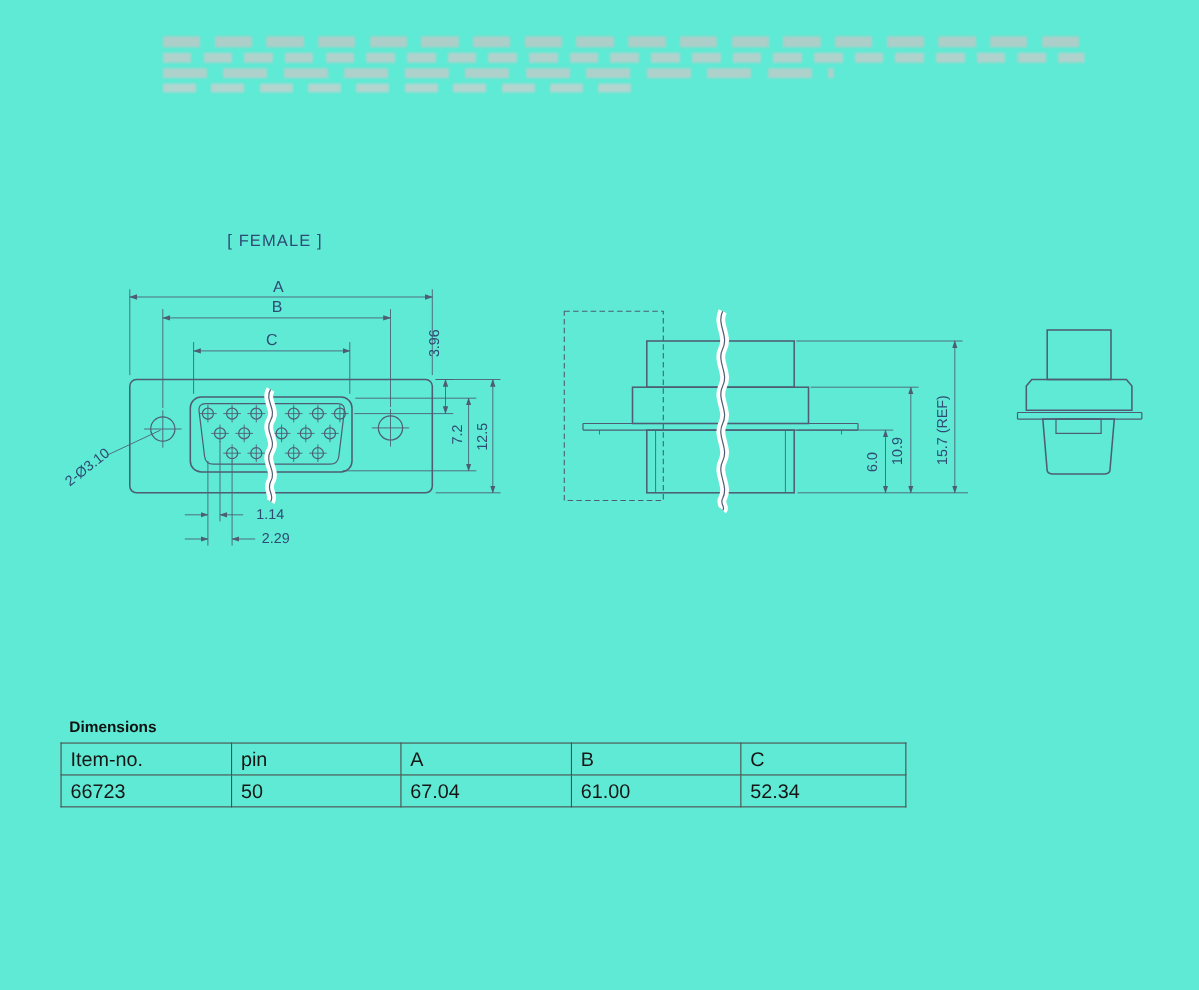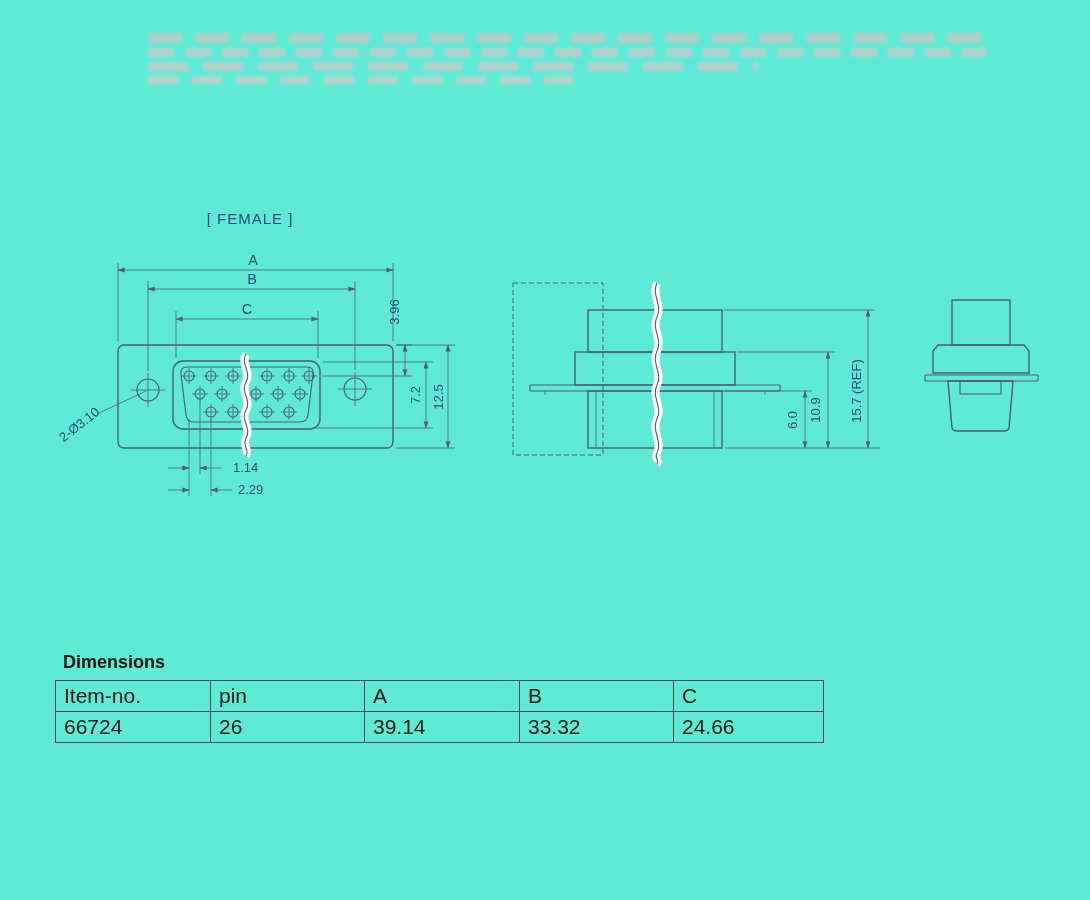--- a/index.html
+++ b/index.html
@@ -22,24 +22,24 @@
   svg.drawing .obj{stroke:#4e5d75;stroke-width:1.4;fill:none;}
   svg.drawing .obj2{stroke:#4e5d75;stroke-width:1.1;fill:none;}
   svg.drawing .thin{stroke:#4e5d75;stroke-width:0.8;fill:none;}
   svg.drawing .dash{stroke:#4e5d75;stroke-width:1;fill:none;stroke-dasharray:5 3;}
   svg.drawing .halo{stroke:#ffffff;stroke-width:8;fill:none;}
   svg.drawing text{fill:#2f4a73;font-family:"Liberation Sans",sans-serif;font-size:13px;}
   svg.drawing text.big{font-size:14.5px;}
   svg.drawing text.view{font-size:15px;letter-spacing:1px;}
 
   .dims{position:absolute;left:55px;top:652px;width:770px;color:#151515;}
-  .dims h2{margin:0 0 7px 8px;font-size:18px;font-weight:bold;color:#111;}
+  .dims h2{margin:0 0 7px 8px;font-size:14px;font-weight:bold;color:#111;}
   table.dimtab{border-collapse:collapse;width:768px;table-layout:fixed;}
   table.dimtab th,table.dimtab td{
-    border:1px solid #4d4d4d;font-size:21px;font-weight:normal;text-align:left;
+    border:1px solid #4d4d4d;font-size:18px;font-weight:normal;text-align:left;
     padding:3px 8px;height:22px;color:#161616;white-space:nowrap;overflow:hidden;
   }
 </style>
 </head>
 <body>
 
 <div class="canvas">
 
   <div class="wm r1"></div>
   <div class="wm r2"></div>
@@ -229,23 +229,23 @@
       </colgroup>
       <tbody>
           <tr>
         <th>Item-no.</th>
         <th>pin</th>
         <th>A</th>
         <th>B</th>
         <th>C</th>
       </tr>
       <tr>
-        <td>66724</td>
-        <td>26</td>
-        <td>39.14</td>
-        <td>33.32</td>
-        <td>24.66</td>
+        <td>66723</td>
+        <td>50</td>
+        <td>67.04</td>
+        <td>61.00</td>
+        <td>52.34</td>
       </tr>
     </tbody>
       </table>
   </div>
 
 </div>
 
 </body></html>

